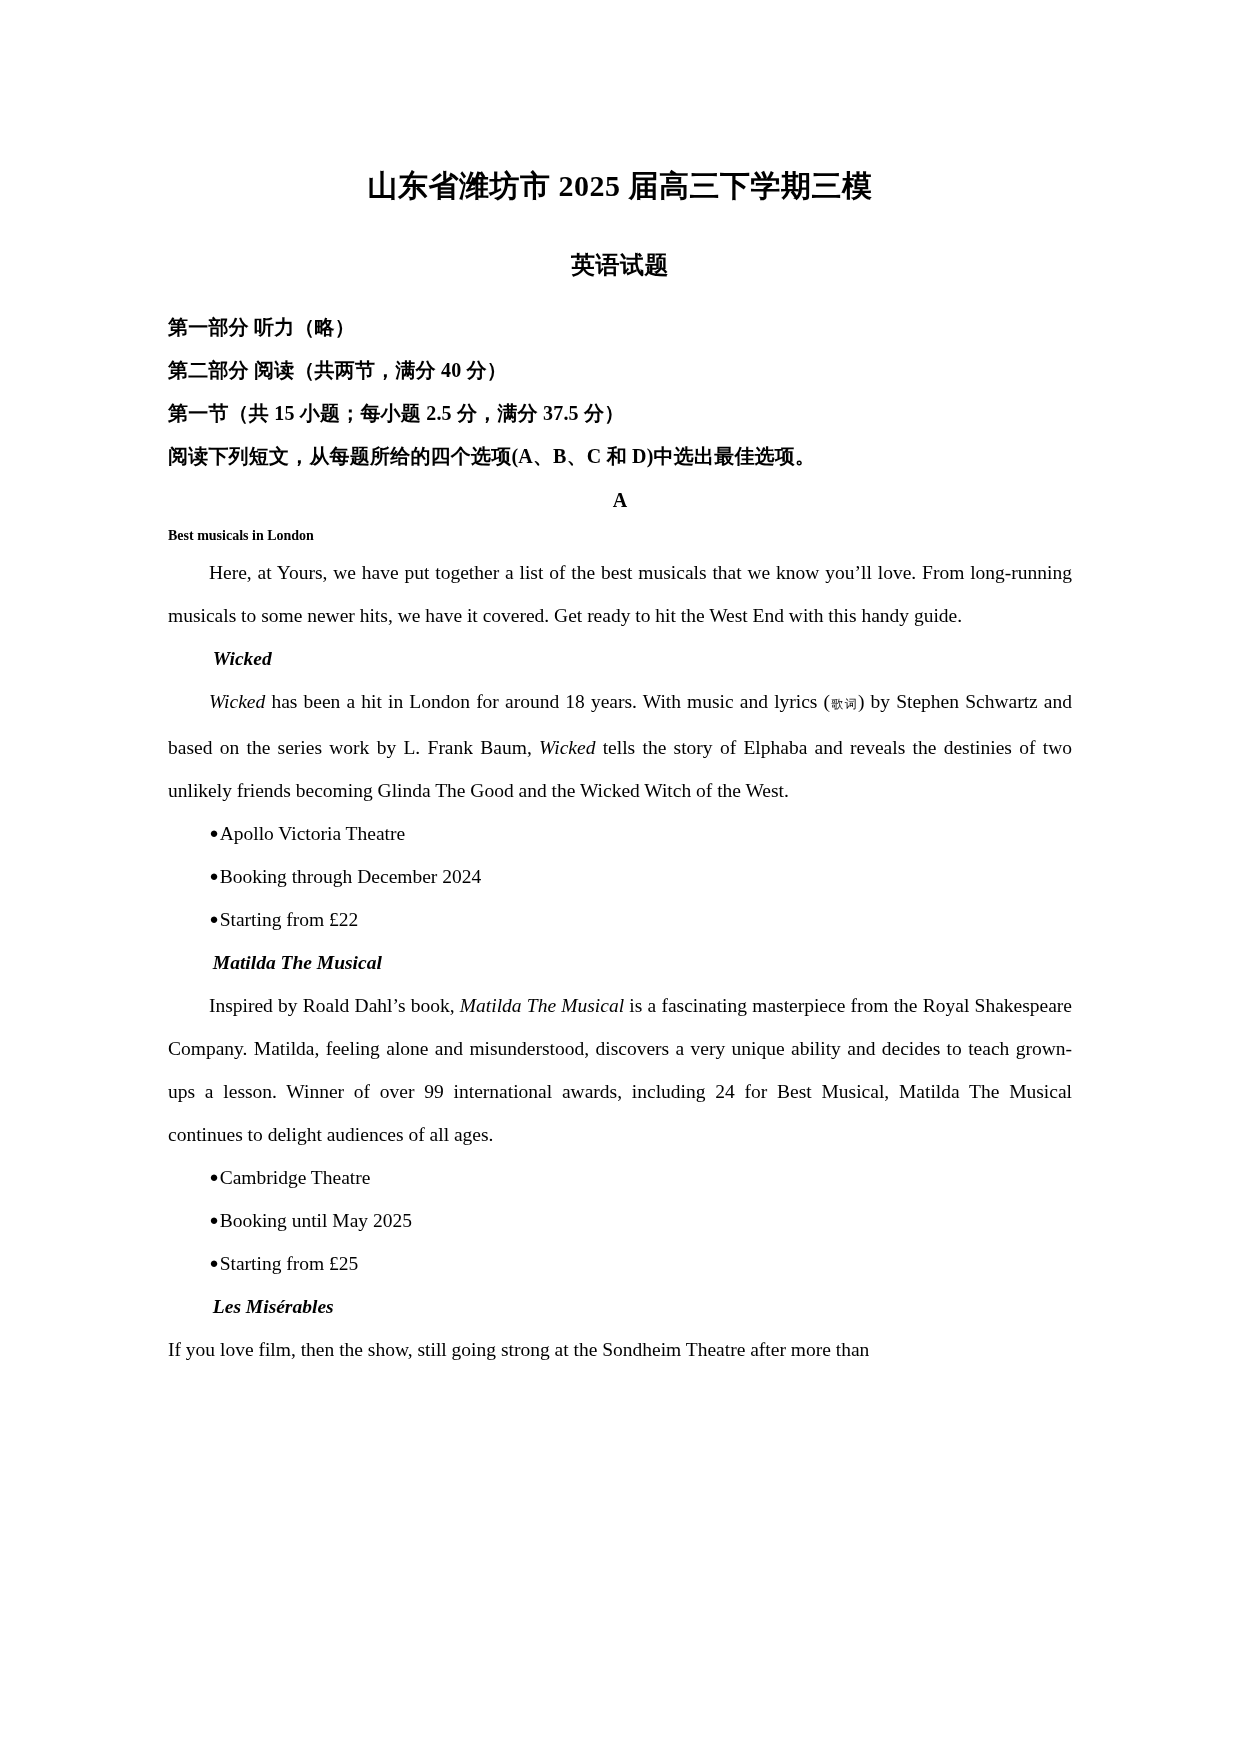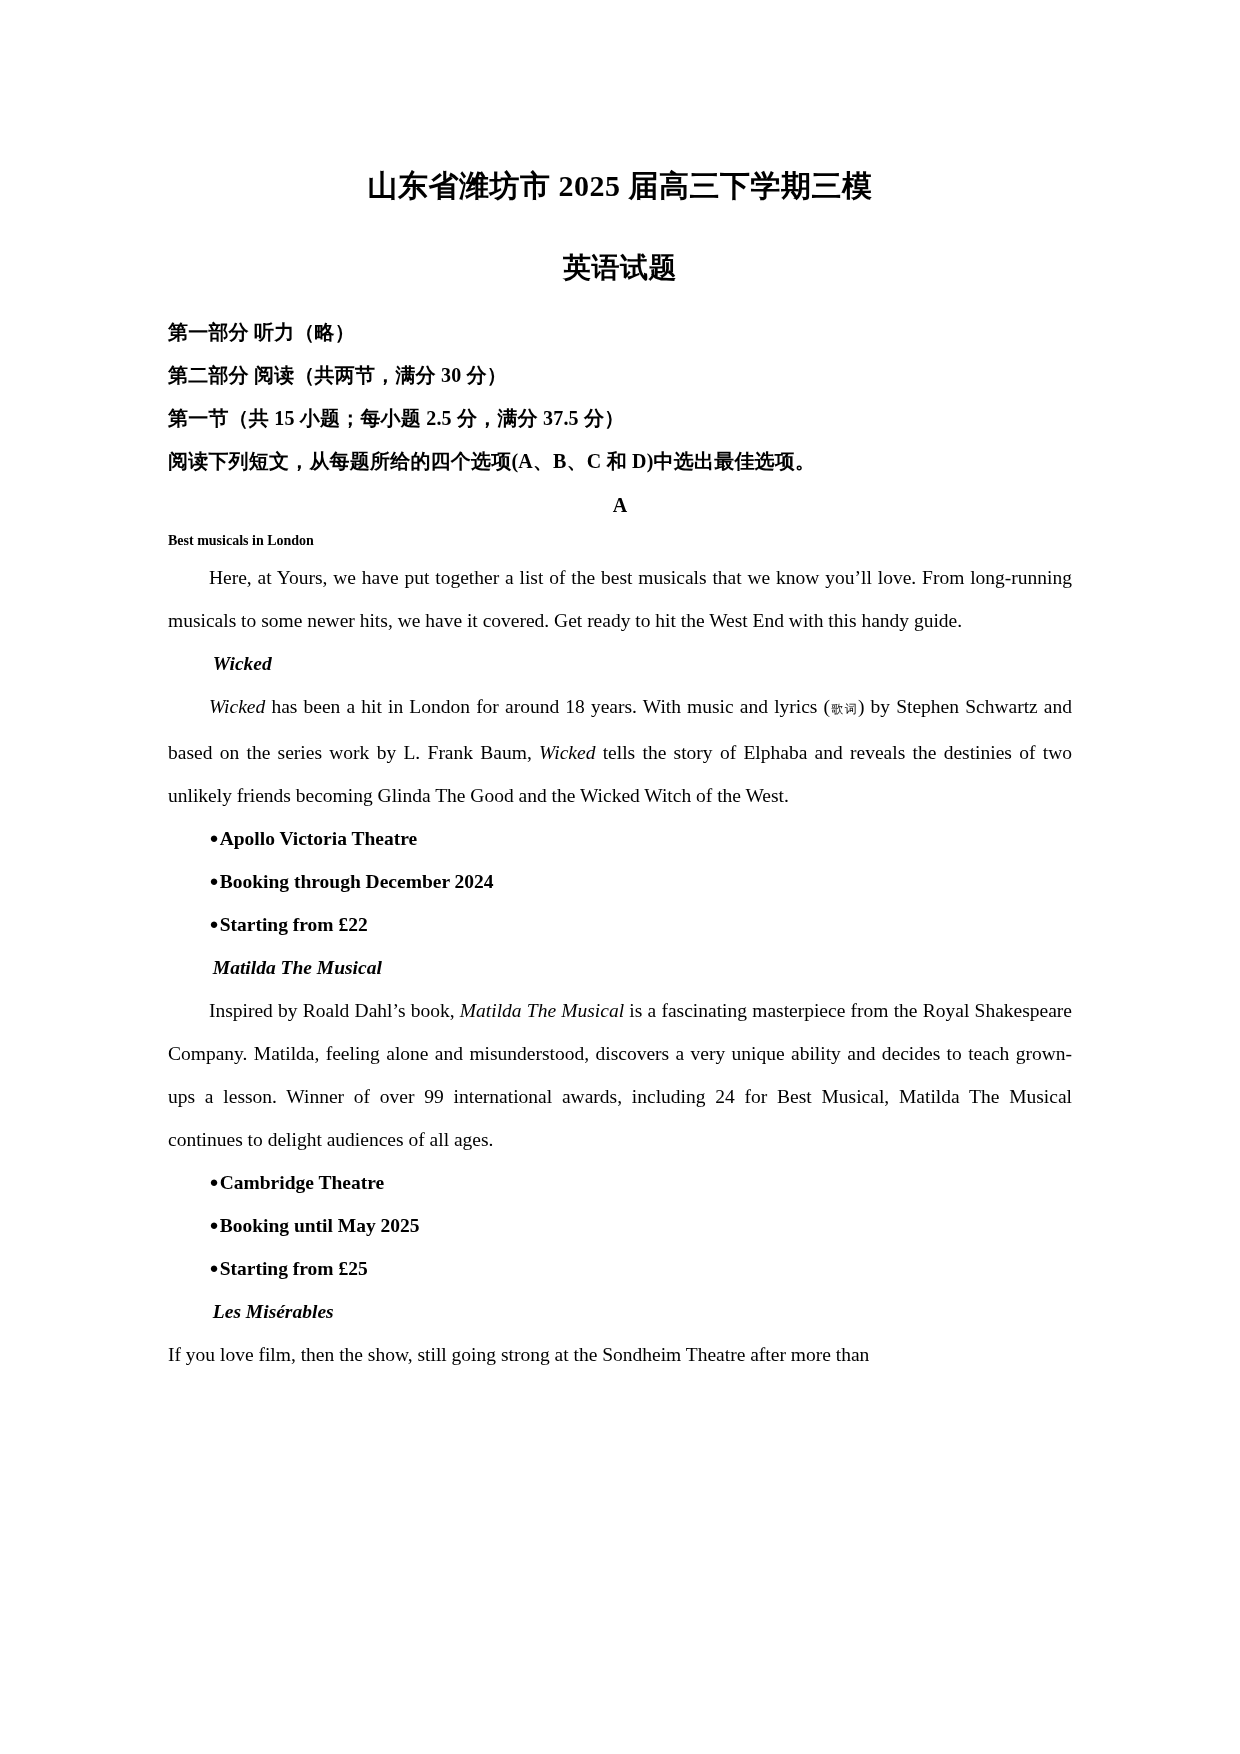--- a/index.html
+++ b/index.html
@@ -28,21 +28,21 @@
   .doc-title {
     text-align: center;
     font-size: 30px;
     font-weight: bold;
     letter-spacing: 0.5px;
     margin: 48px 0 0 0;
     line-height: 1.35;
   }
   .doc-subtitle {
     text-align: center;
-    font-size: 28px;
+    font-size: 24px;
     font-weight: bold;
     letter-spacing: 0.5px;
     margin: 42px 0 0 0;
     line-height: 1.35;
   }
   .instr {
     font-size: 20px;
     font-weight: bold;
     line-height: 1.0;
     margin: 0;
@@ -84,21 +84,20 @@
     font-weight: bold;
     font-style: italic;
     line-height: 43px;
     margin: 0;
     padding-left: 2.3em;
   }
   ul.bullets {
     list-style: none;
     margin: 0;
     padding: 0 0 0 2.6em;
-    font-weight: bold;
   }
   ul.bullets li {
     font-size: 19.5px;
     line-height: 43px;
     margin: 0;
     padding: 0;
     white-space: nowrap;
   }
   ul.bullets li .dot {
     font-size: 15px;
@@ -116,21 +115,21 @@
 </head>
 <body>
 
 <div class="page">
 
   <h1 class="doc-title">山东省潍坊市 2025 届高三下学期三模</h1>
   <h2 class="doc-subtitle">英语试题</h2>
 
   <div class="instr-block">
     <p class="instr">第一部分 听力（略）</p>
-    <p class="instr">第二部分 阅读（共两节，满分 30 分）</p>
+    <p class="instr">第二部分 阅读（共两节，满分 40 分）</p>
     <p class="instr">第一节（共 15 小题；每小题 2.5 分，满分 37.5 分）</p>
     <p class="instr">阅读下列短文，从每题所给的四个选项(A、B、C 和 D)中选出最佳选项。</p>
   </div>
 
   <div class="section-letter">A</div>
 
   <div class="passage-title">Best musicals in London</div>
 
   <p class="body-text">Here, at Yours, we have put together a list of the best musicals that we know you’ll love. From long-running musicals to some newer hits, we have it covered. Get ready to hit the West End with this handy guide.</p>
 

